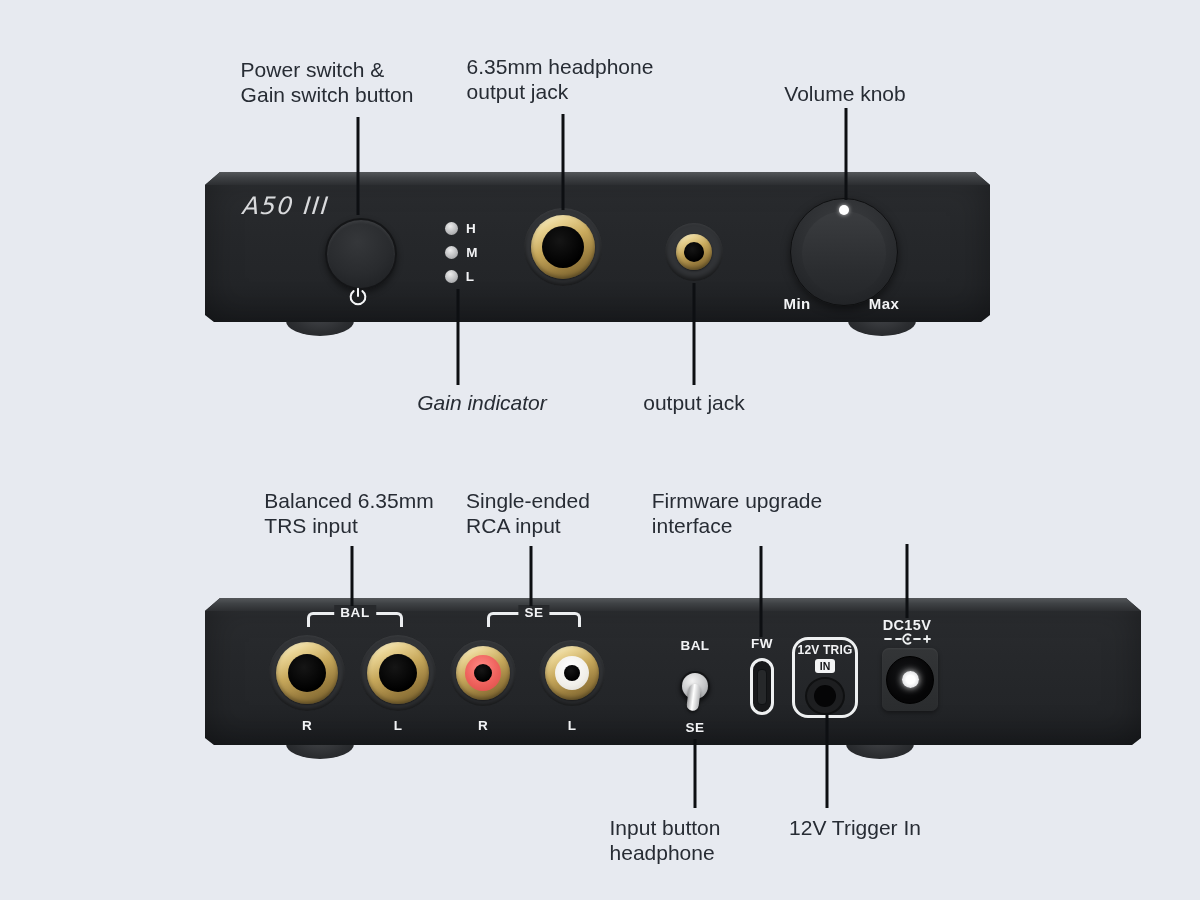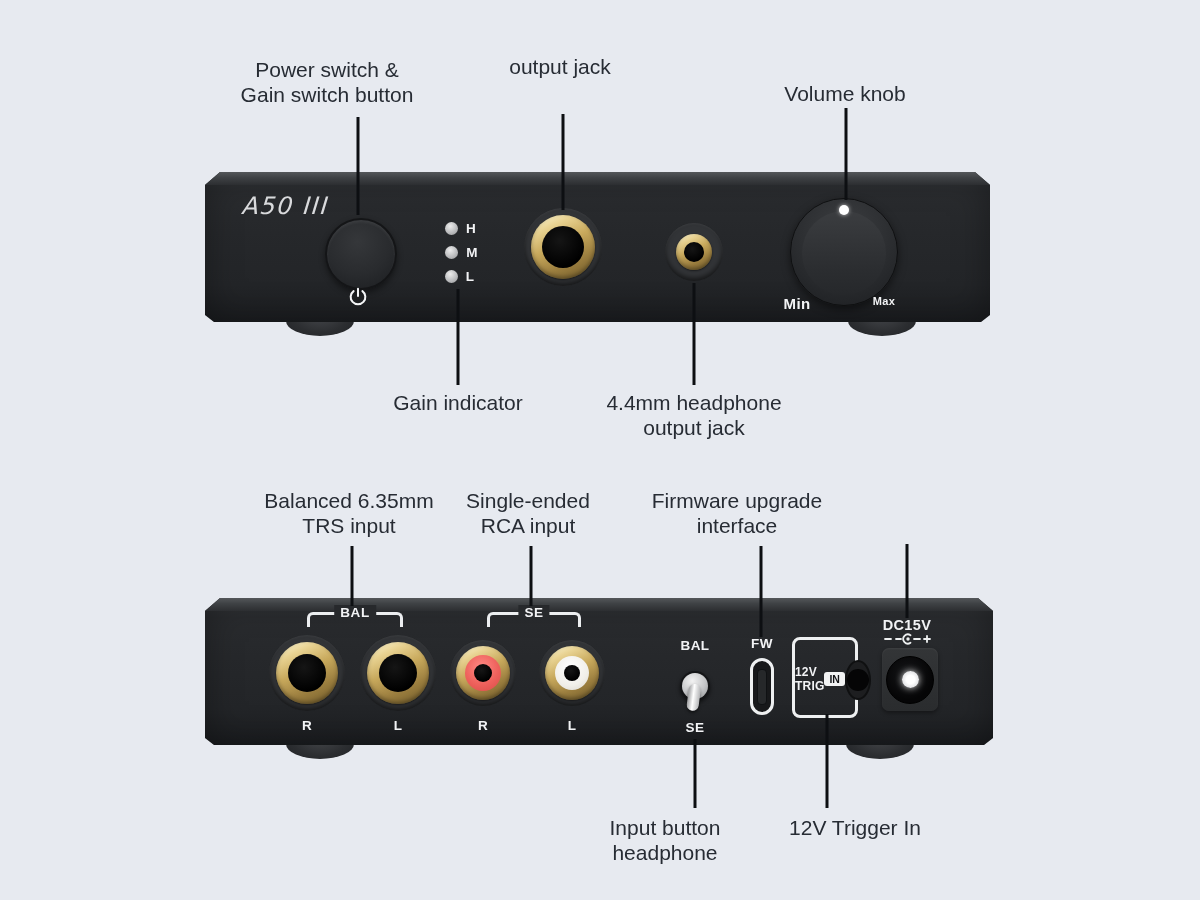--- a/index.html
+++ b/index.html
@@ -1,20 +1,20 @@
 <!DOCTYPE html>
 <html><head>
 <meta charset="utf-8">
 <style>
   html,body{margin:0;padding:0;background:#e7eaf0;}
   .canvas{position:relative;width:1200px;height:900px;background:#e7eaf0;overflow:hidden;
           font-family:"Liberation Sans",sans-serif;}
 
   
-  .label{position:absolute;transform:translateX(-50%);text-align:center;
+  .label{position:absolute;transform:translateX(-50%);
          font-size:21px;line-height:25px;color:#272c34;white-space:nowrap;}
   .label span{display:block;}
   .cline{position:absolute;width:3px;background:#0d0f12;transform:translateX(-50%);z-index:6;}
 
   
   .device{position:absolute;z-index:2;
     background:linear-gradient(180deg,#3d3f42 0%,#2e3033 9px,#292b2e 20px,#26282b 40%,#232528 75%,#1b1d20 100%);
     clip-path:polygon(15px 0,calc(100% - 15px) 0,100% 13px,100% calc(100% - 7px),
                       calc(100% - 9px) 100%,9px 100%,0 calc(100% - 7px),0 13px);
     box-shadow:inset 0 0 36px rgba(0,0,0,.35);}
@@ -65,21 +65,21 @@
     box-shadow:0 2px 4px rgba(0,0,0,.6);}
   .toggle-collar{position:absolute;width:26px;height:26px;border-radius:50%;
     background:radial-gradient(circle at 40% 30%,#f2f2f2 0%,#c4c5c7 55%,#8e9092 100%);}
   .toggle-lever{position:absolute;width:12px;height:27px;border-radius:6px;
     background:linear-gradient(90deg,#9a9b9d 0%,#ffffff 45%,#b4b5b7 100%);
     transform:rotate(7deg);transform-origin:50% 10%;box-shadow:0 2px 3px rgba(0,0,0,.5);}
   .usb{position:absolute;width:24px;height:57px;box-sizing:border-box;border:3px solid #eef0f1;
     border-radius:12px;background:#17181a;display:flex;align-items:center;justify-content:center;}
   .usb-inner{width:8px;height:34px;border-radius:4px;background:#26282a;border:1px solid #0f1113;}
   .trigbox{position:absolute;width:66px;height:81px;box-sizing:border-box;border:3px solid #eef0f1;
-    border-radius:8px;display:flex;align-items:center;}
+    border-radius:16px;display:flex;flex-direction:column;align-items:center;}
   .trig-title{color:#f2f3f5;font-weight:bold;font-size:12px;margin-top:3px;letter-spacing:.2px;}
   .in-badge{background:#f2f3f4;color:#121316;font-weight:bold;font-size:10.5px;
     padding:1px 5px;border-radius:3px;margin-top:2px;}
   .trig-jack{width:36px;height:36px;border-radius:50%;margin-top:4px;background:#1d1e20;
     border:2px solid #0f1011;display:flex;align-items:center;justify-content:center;}
   .trig-hole{width:22px;height:22px;border-radius:50%;background:#050506;}
   .dc-square{position:absolute;width:56px;height:63px;border-radius:7px;
     background:linear-gradient(180deg,#333537 0%,#2a2c2e 100%);
     box-shadow:inset 0 1px 2px rgba(255,255,255,.06),0 2px 4px rgba(0,0,0,.4);
     display:flex;align-items:center;justify-content:center;}
@@ -94,30 +94,30 @@
 </head>
 <body>
 
 <div class="canvas">
 
   <div class="label" style="left:327px;top:57px;">
     <span>Power switch &amp;</span>
     <span>Gain switch button</span>
   </div>
   <div class="label" style="left:560px;top:54px;">
+    <span>6.35mm headphone</span>
     <span>output jack</span>
   </div>
   <div class="label" style="left:845px;top:81px;">
     <span>Volume knob</span>
   </div>
-  <div class="label" style="left:458px;top:390px;">
+  <div class="label" style="left:482px;top:390px;font-style:italic;">
     <span>Gain indicator</span>
   </div>
   <div class="label" style="left:694px;top:390px;">
-    <span>4.4mm headphone</span>
     <span>output jack</span>
   </div>
 
   <div class="cline" style="left:358px;top:117px;height:98px;"></div>
   <div class="cline" style="left:563px;top:114px;height:96px;"></div>
   <div class="cline" style="left:846px;top:108px;height:92px;"></div>
   <div class="cline" style="left:458px;top:289px;height:96px;"></div>
   <div class="cline" style="left:694px;top:283px;height:102px;"></div>
 
   <div class="foot" style="left:286px;top:306px;"></div>
@@ -151,21 +151,21 @@
       <div class="gold" style="width:36px;height:36px;">
         <div class="hole" style="width:20px;height:20px;"></div>
       </div>
     </div>
 
     <div class="knob" style="left:585px;top:26px;">
       <div class="knob-inner"></div>
       <div class="knob-dot" style="left:48px;top:6px;"></div>
     </div>
     <div class="pl" style="left:592px;top:123px;font-size:15px;">Min</div>
-    <div class="pl" style="left:679px;top:123px;font-size:11px;">Max</div>
+    <div class="pl" style="left:679px;top:123px;font-size:15px;">Max</div>
   </div>
 
   <div class="label" style="left:349px;top:488px;">
     <span>Balanced 6.35mm</span>
     <span>TRS input</span>
   </div>
   <div class="label" style="left:737px;top:488px;">
     <span>Firmware upgrade</span>
     <span>interface</span>
   </div>
@@ -184,21 +184,21 @@
   <div class="cline" style="left:352px;top:546px;height:60px;"></div>
   <div class="cline" style="left:531px;top:546px;height:60px;"></div>
   <div class="cline" style="left:761px;top:546px;height:91px;"></div>
   <div class="cline" style="left:907px;top:544px;height:74px;"></div>
   <div class="cline" style="left:695px;top:739px;height:69px;"></div>
   <div class="cline" style="left:827px;top:714px;height:94px;"></div>
 
   <div class="foot" style="left:286px;top:729px;"></div>
   <div class="foot" style="left:846px;top:729px;"></div>
 
-  <div class="device" style="left:205px;top:598px;width:788px;height:147px;">
+  <div class="device" style="left:205px;top:598px;width:936px;height:147px;">
     <div class="topface"></div>
 
     <div class="bracket" style="left:102px;top:14px;width:90px;">
       <span class="btxt">BAL</span>
     </div>
 
     <div class="bracket" style="left:282px;top:14px;width:88px;">
       <span class="btxt">SE</span>
     </div>
 

